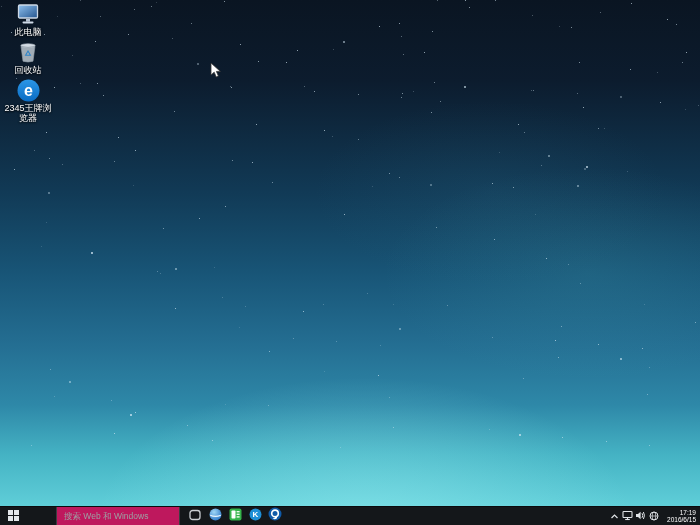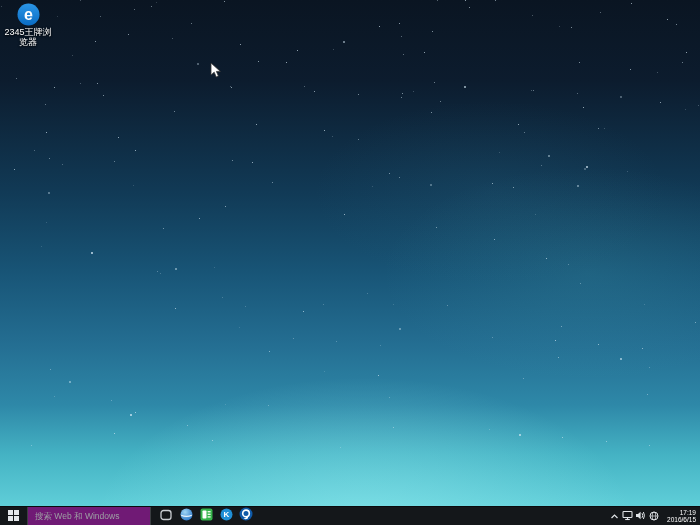--- a/index.html
+++ b/index.html
@@ -18,23 +18,23 @@
   .desk{position:absolute;left:0;top:2px;display:flex;flex-direction:column;}
   .dicon{width:56px;min-height:33px;margin-bottom:3px;display:flex;flex-direction:column;
     align-items:center;cursor:default;}
   .dicon .ic{width:24px;height:24px;display:flex;align-items:center;justify-content:center;}
   .dlabel{margin-top:1px;font-size:9px;line-height:10px;color:#fff;text-align:center;
     max-width:52px;text-shadow:0 1px 2px rgba(0,0,0,.85),0 0 2px rgba(0,0,0,.6);}
   
   .taskbar{position:absolute;left:0;bottom:0;width:700px;height:19px;background:#14171a;
     display:flex;align-items:stretch;border-top:1px solid rgba(0,0,0,.5);box-sizing:border-box;}
   .start{width:27px;display:flex;align-items:center;justify-content:center;}
-  .search{width:124px;height:100%;box-sizing:border-box;background:#701a75;
+  .search{width:124px;height:100%;box-sizing:border-box;background:#be185d;
     border:1px solid #3b3e41;border-top:none;border-bottom:none;outline:none;
-    font-family:"Liberation Sans",sans-serif;font-size:8.5px;color:#cfd2d4;padding:0 0 0 7px;}
+    font-family:"Liberation Sans",sans-serif;font-size:8.5px;color:#cfd2d4;padding:0 0 0 7px;margin-left:29px;}
   .search::placeholder{color:#9da1a4;}
   .tbicons{display:flex;align-items:center;margin-left:5px;}
   .tbtn{width:20px;height:19px;display:flex;align-items:center;justify-content:center;}
   .tray{margin-left:auto;display:flex;align-items:center;}
   .trbtn{width:13px;height:19px;display:flex;align-items:center;justify-content:center;}
   .clock{width:36px;height:19px;display:flex;flex-direction:column;align-items:flex-end;
     justify-content:center;padding-right:4px;color:#fff;font-size:6.5px;line-height:7.5px;}
   .clock span{display:block;}
   
   .cursor{position:absolute;left:210px;top:63px;pointer-events:none;}
@@ -213,21 +213,47 @@
         <div class="star" style="left: 649.1px; top: 445.2px; width: 1px; height: 1px; opacity: 0.61;"></div>
         <div class="star" style="left: 491.5px; top: 182.9px; width: 1px; height: 1px; opacity: 0.8;"></div>
         <div class="star" style="left: 11.2px; top: 32.1px; width: 1px; height: 1px; opacity: 0.79;"></div>
         <div class="star" style="left: 599.7px; top: 12px; width: 1px; height: 1px; opacity: 0.51;"></div>
         <div class="star" style="left: 666.7px; top: 19.4px; width: 1px; height: 1px; opacity: 0.85;"></div>
       </div>
   </div>
 
   <div class="desk">
 
-
+    <div class="dicon">
+      <span class="ic">
+        <svg width="22" height="21" viewBox="0 0 22 21">
+          <defs>
+              <linearGradient id="g1" x1="0" y1="0" x2="1" y2="1">
+            <stop offset="0" stop-color="#8ec0ee"></stop>
+                <stop offset="1" stop-color="#24558f"></stop>
+          </linearGradient>
+            </defs>
+          <rect x="1.5" y="1" width="19" height="13" rx="1.2" fill="url(#g1)" stroke="#cdd9e6" stroke-width="1.3"></rect>
+          <rect x="9" y="15" width="4" height="2.6" fill="#b7c4d4"></rect>
+          <rect x="5.5" y="17.6" width="11" height="1.8" rx="0.8" fill="#cfdae7"></rect>
+        </svg>
+      </span>
+      <span class="dlabel">此电脑</span>
+    </div>
+
+    <div class="dicon">
+      <span class="ic">
+        <svg width="20" height="22" viewBox="0 0 20 22">
+          <ellipse cx="10" cy="4.6" rx="7.2" ry="1.9" fill="#d3dbe3" stroke="#aab4be" stroke-width="0.6"></ellipse>
+          <path d="M3 5.2 L5 20.2 Q10 21.8 15 20.2 L17 5.2 Q10 7.4 3 5.2 Z" fill="#b6c0ca" fill-opacity="0.88" stroke="#97a2ad" stroke-width="0.6"></path>
+          <path d="M10 10 l2.4 4.2 h-4.8 Z" fill="none" stroke="#2f84c8" stroke-width="1.1"></path>
+        </svg>
+      </span>
+      <span class="dlabel">回收站</span>
+    </div>
 
 
 
 
     <div class="dicon">
       <span class="ic">
         <svg width="23" height="23" viewBox="0 0 23 23">
           <defs>
               <linearGradient id="g6" x1="0" y1="0" x2="0" y2="1">
             <stop offset="0" stop-color="#2b96e6"></stop>

